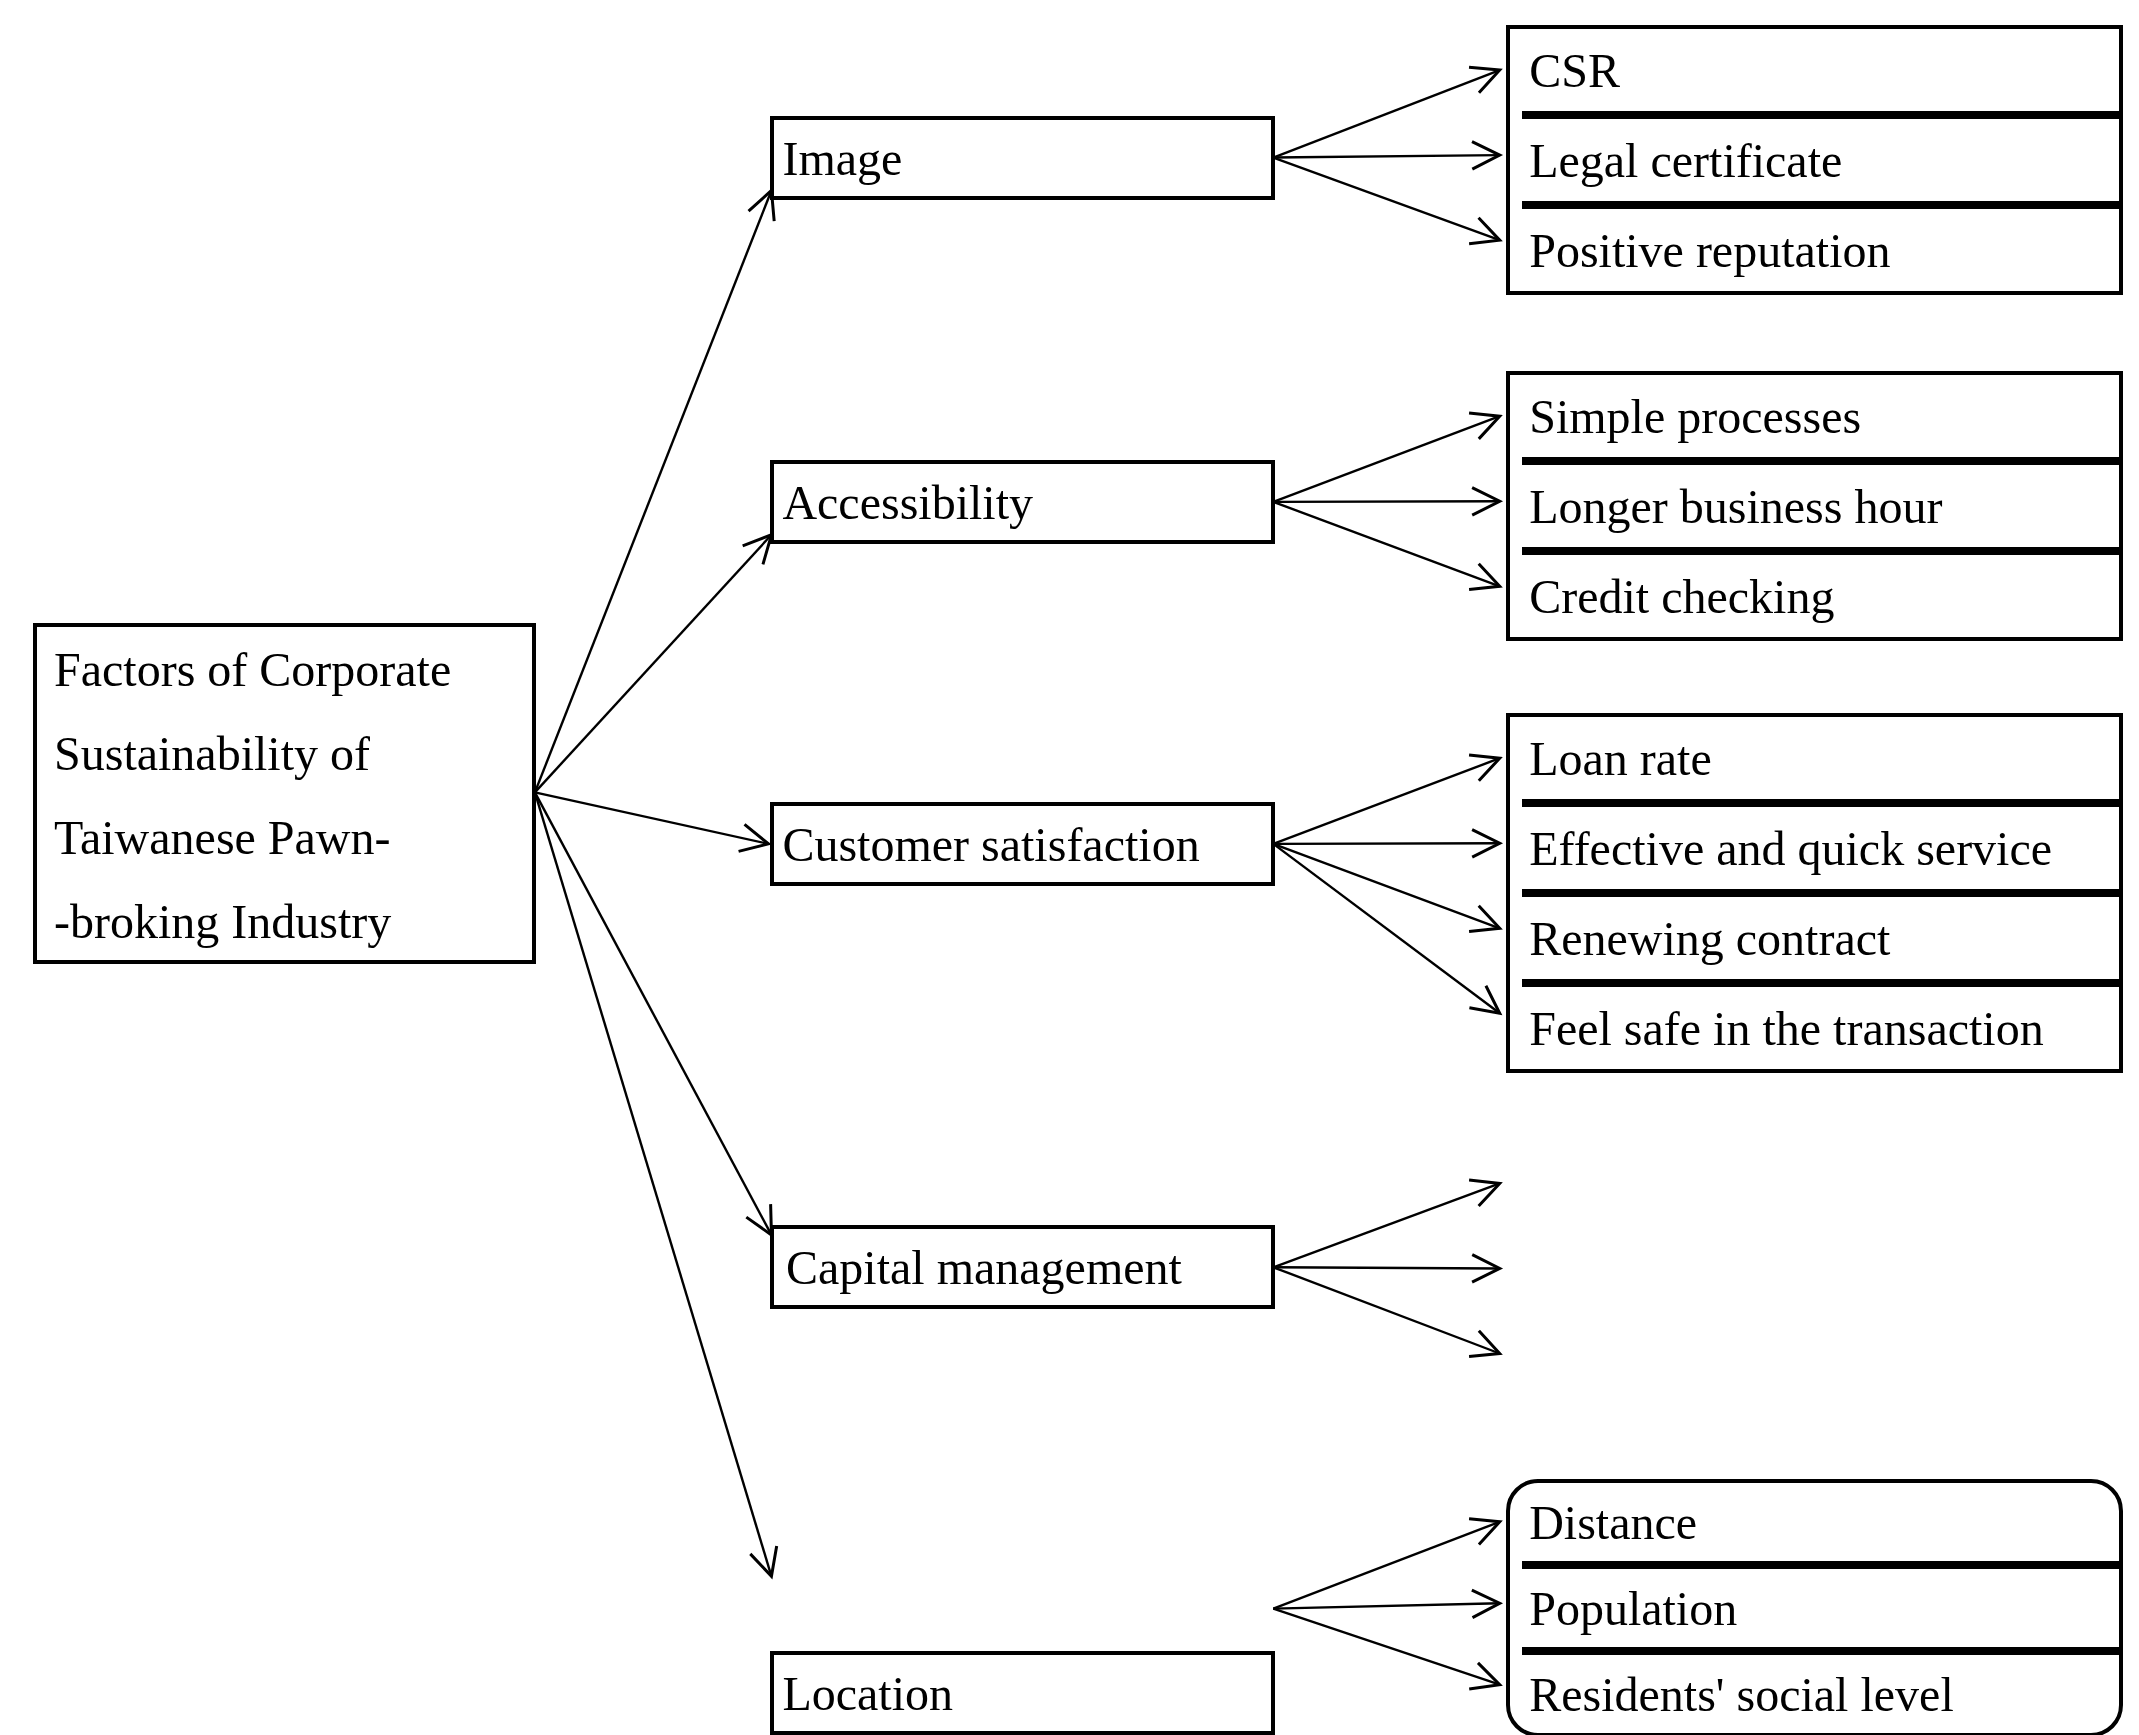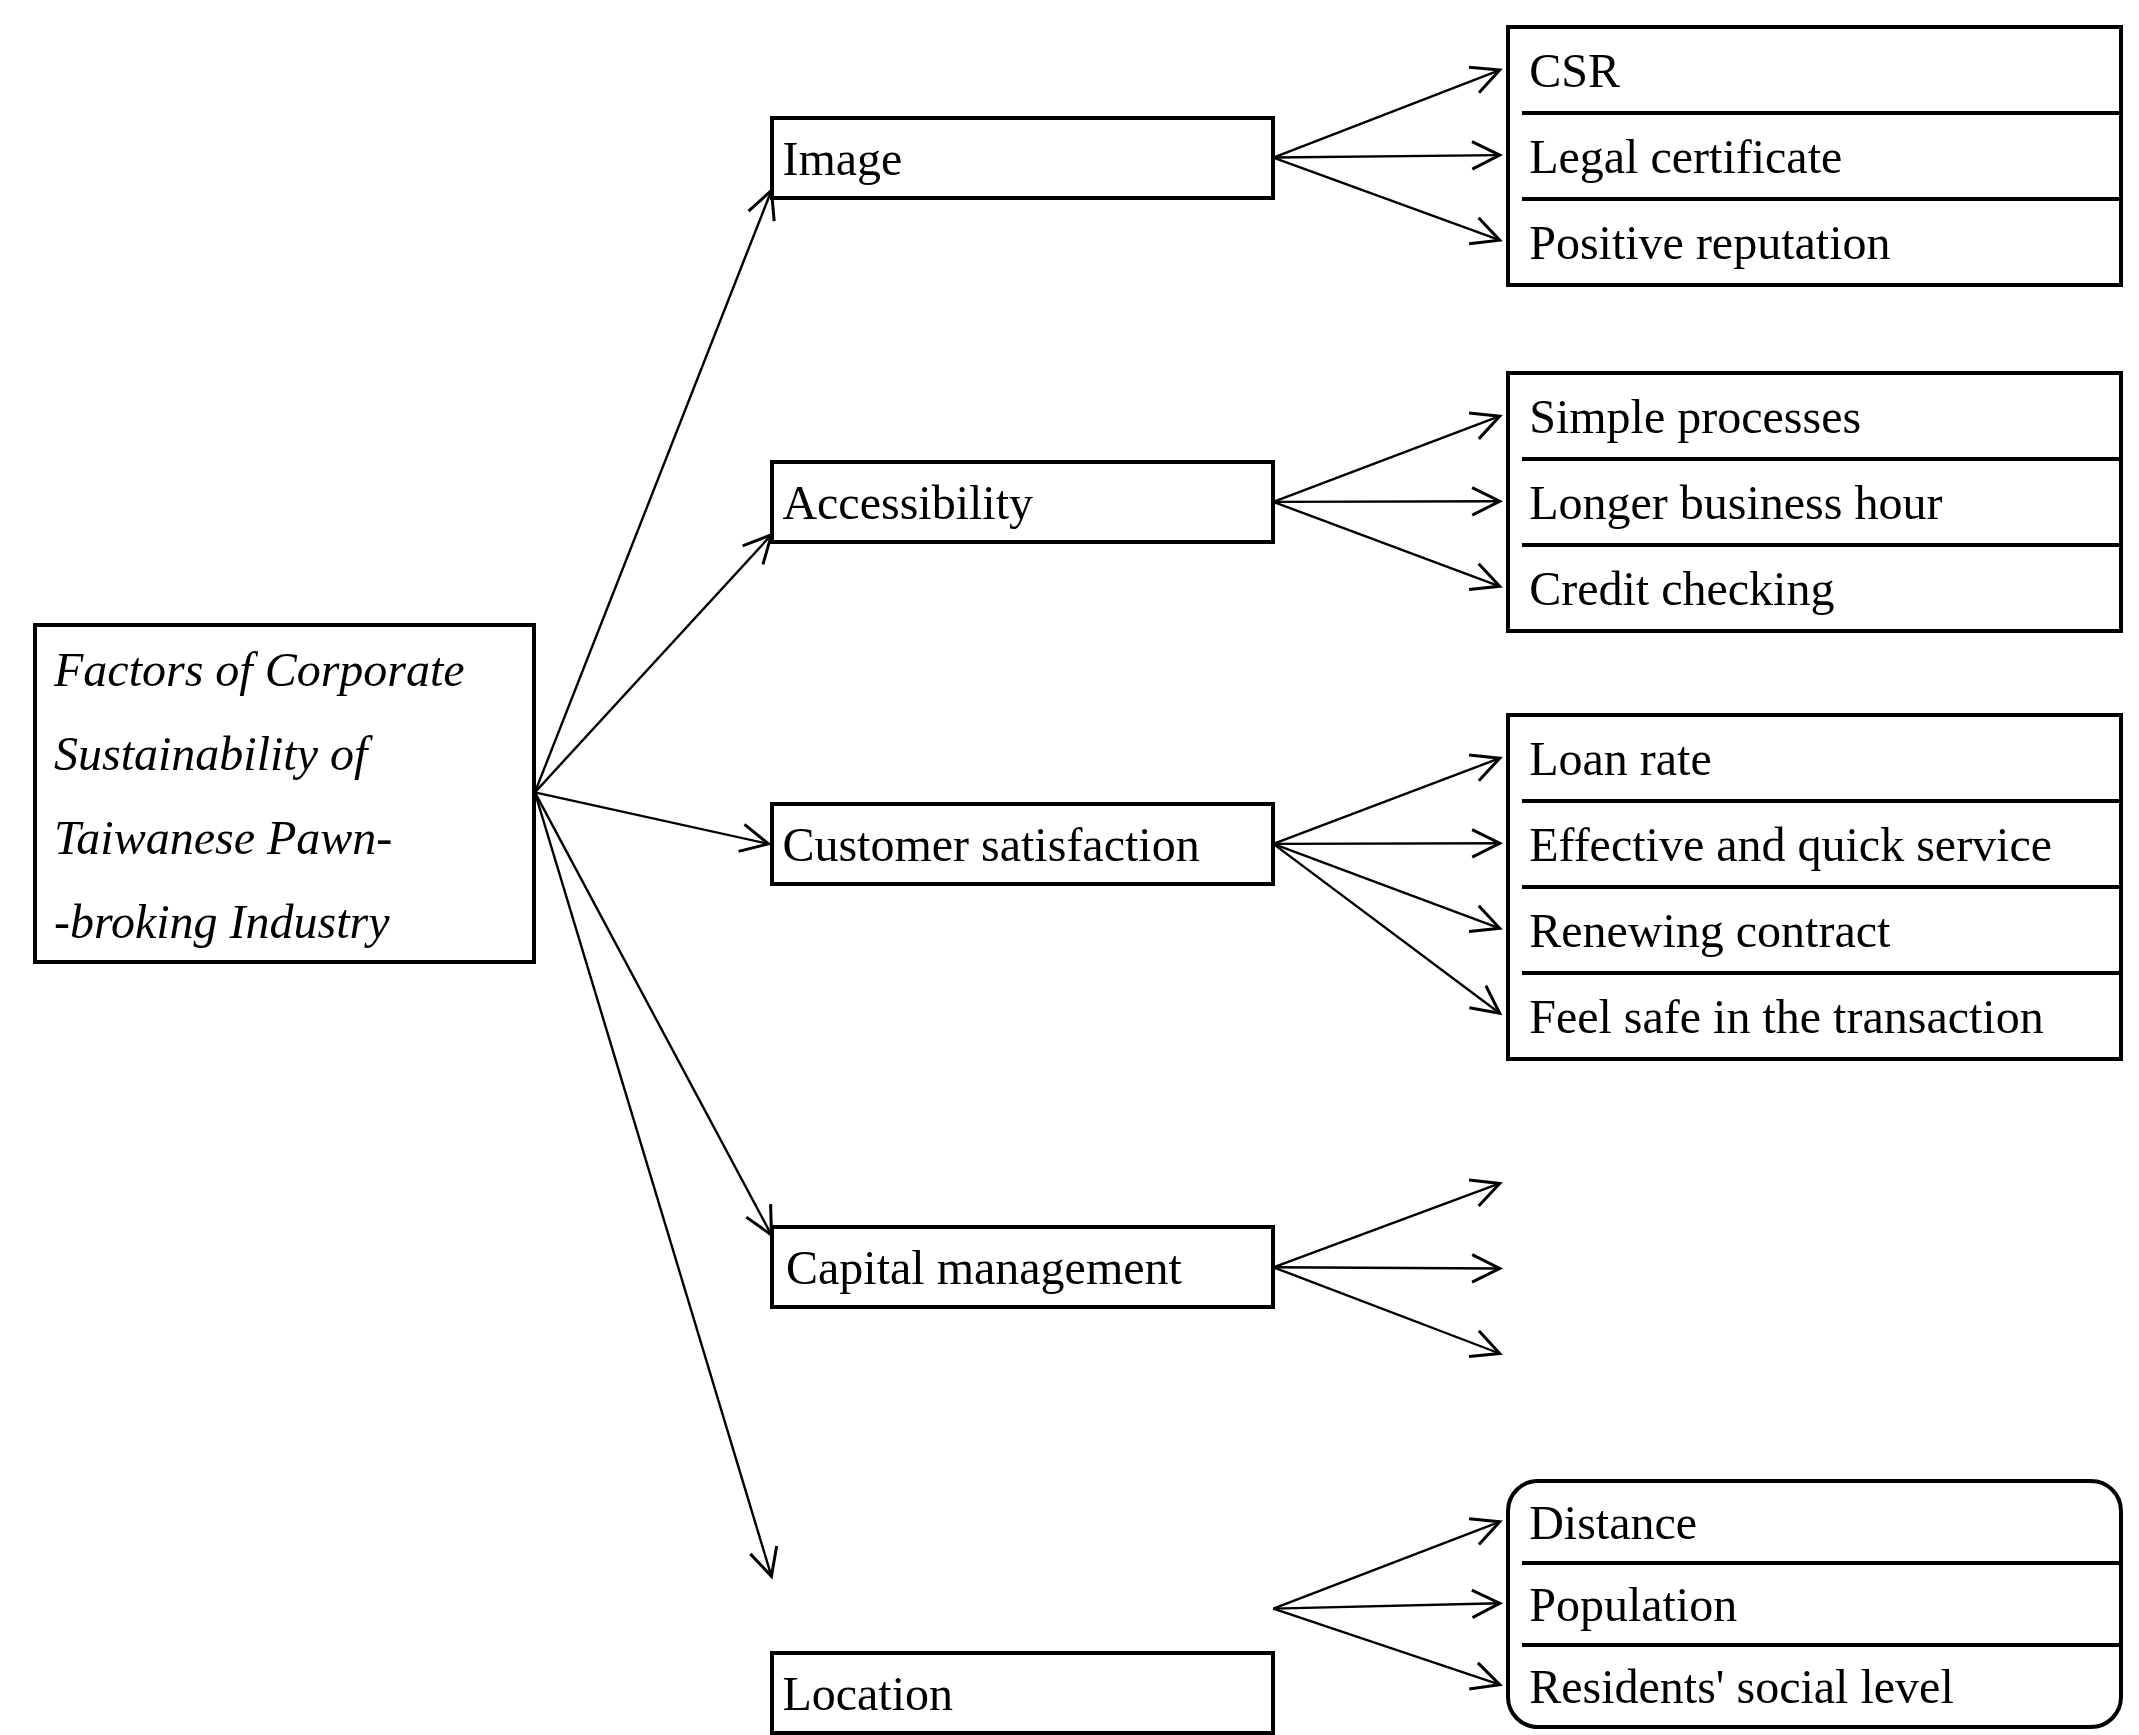--- a/index.html
+++ b/index.html
@@ -34,21 +34,21 @@
     box-sizing: border-box;
     background: #ffffff;
     border: 4.2px solid #000000;
   }
   .root-box {
     left: 33px; top: 623px;
     width: 503px; height: 341px;
     padding: 1.2px 0 0 17px;
     line-height: 84px;
   }
-  .root-line { white-space: nowrap; font-style: italic; }
+  .root-line { white-space: nowrap; }
   .mid-box {
     width: 505px; height: 84px;
     left: 770px;
     display: flex;
     align-items: center;
     padding-left: 8.4px;
     white-space: nowrap;
   }
   .mid-image    { top: 116px; }
   .mid-access   { top: 460px; }
@@ -65,21 +65,21 @@
     padding-left: 12px;
   }
   .leaf-row {
     height: 82px;
     display: flex;
     align-items: center;
     padding-left: 7.2px;
     white-space: nowrap;
     box-sizing: content-box;
   }
-  .leaf-row + .leaf-row { border-top: 4px solid #000000; }
+  .leaf-row + .leaf-row { border-top: 8px solid #000000; }
   .table-image    { top: 25px; }
   .table-access   { top: 371px; }
   .table-custsat  { top: 713px; }
   .table-capital  { top: 1139px; }
   .table-location { top: 1479px; border-radius: 32px; }
   .table-location .leaf-row { height: 78px; }
 </style>
 </head>
 <body>
 

